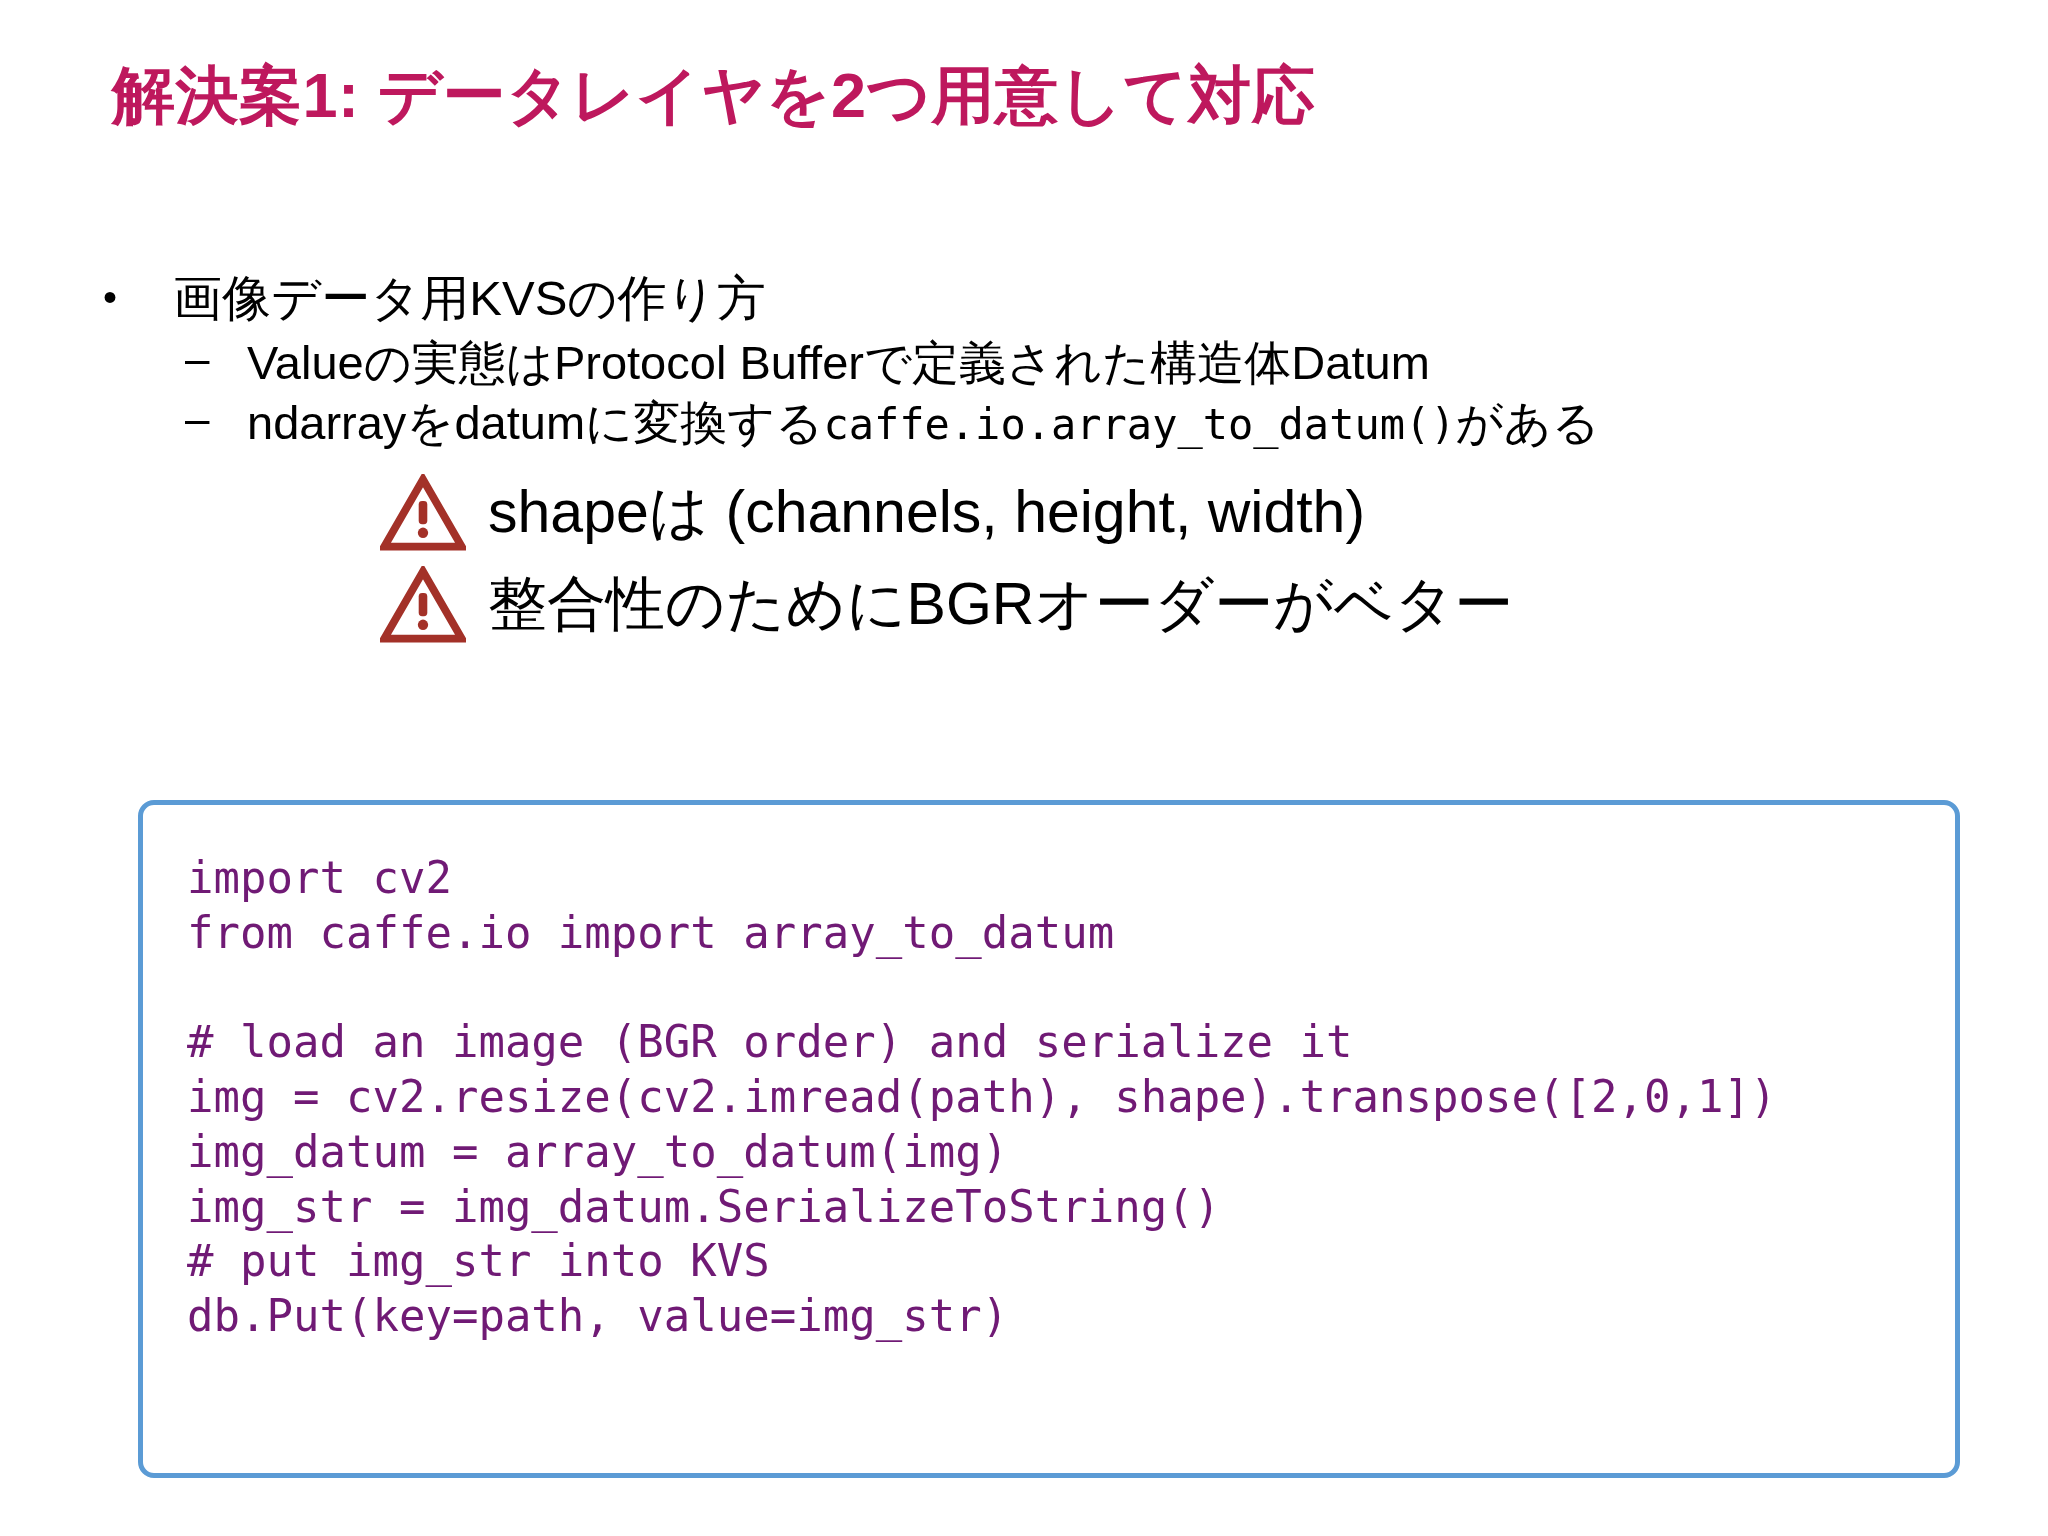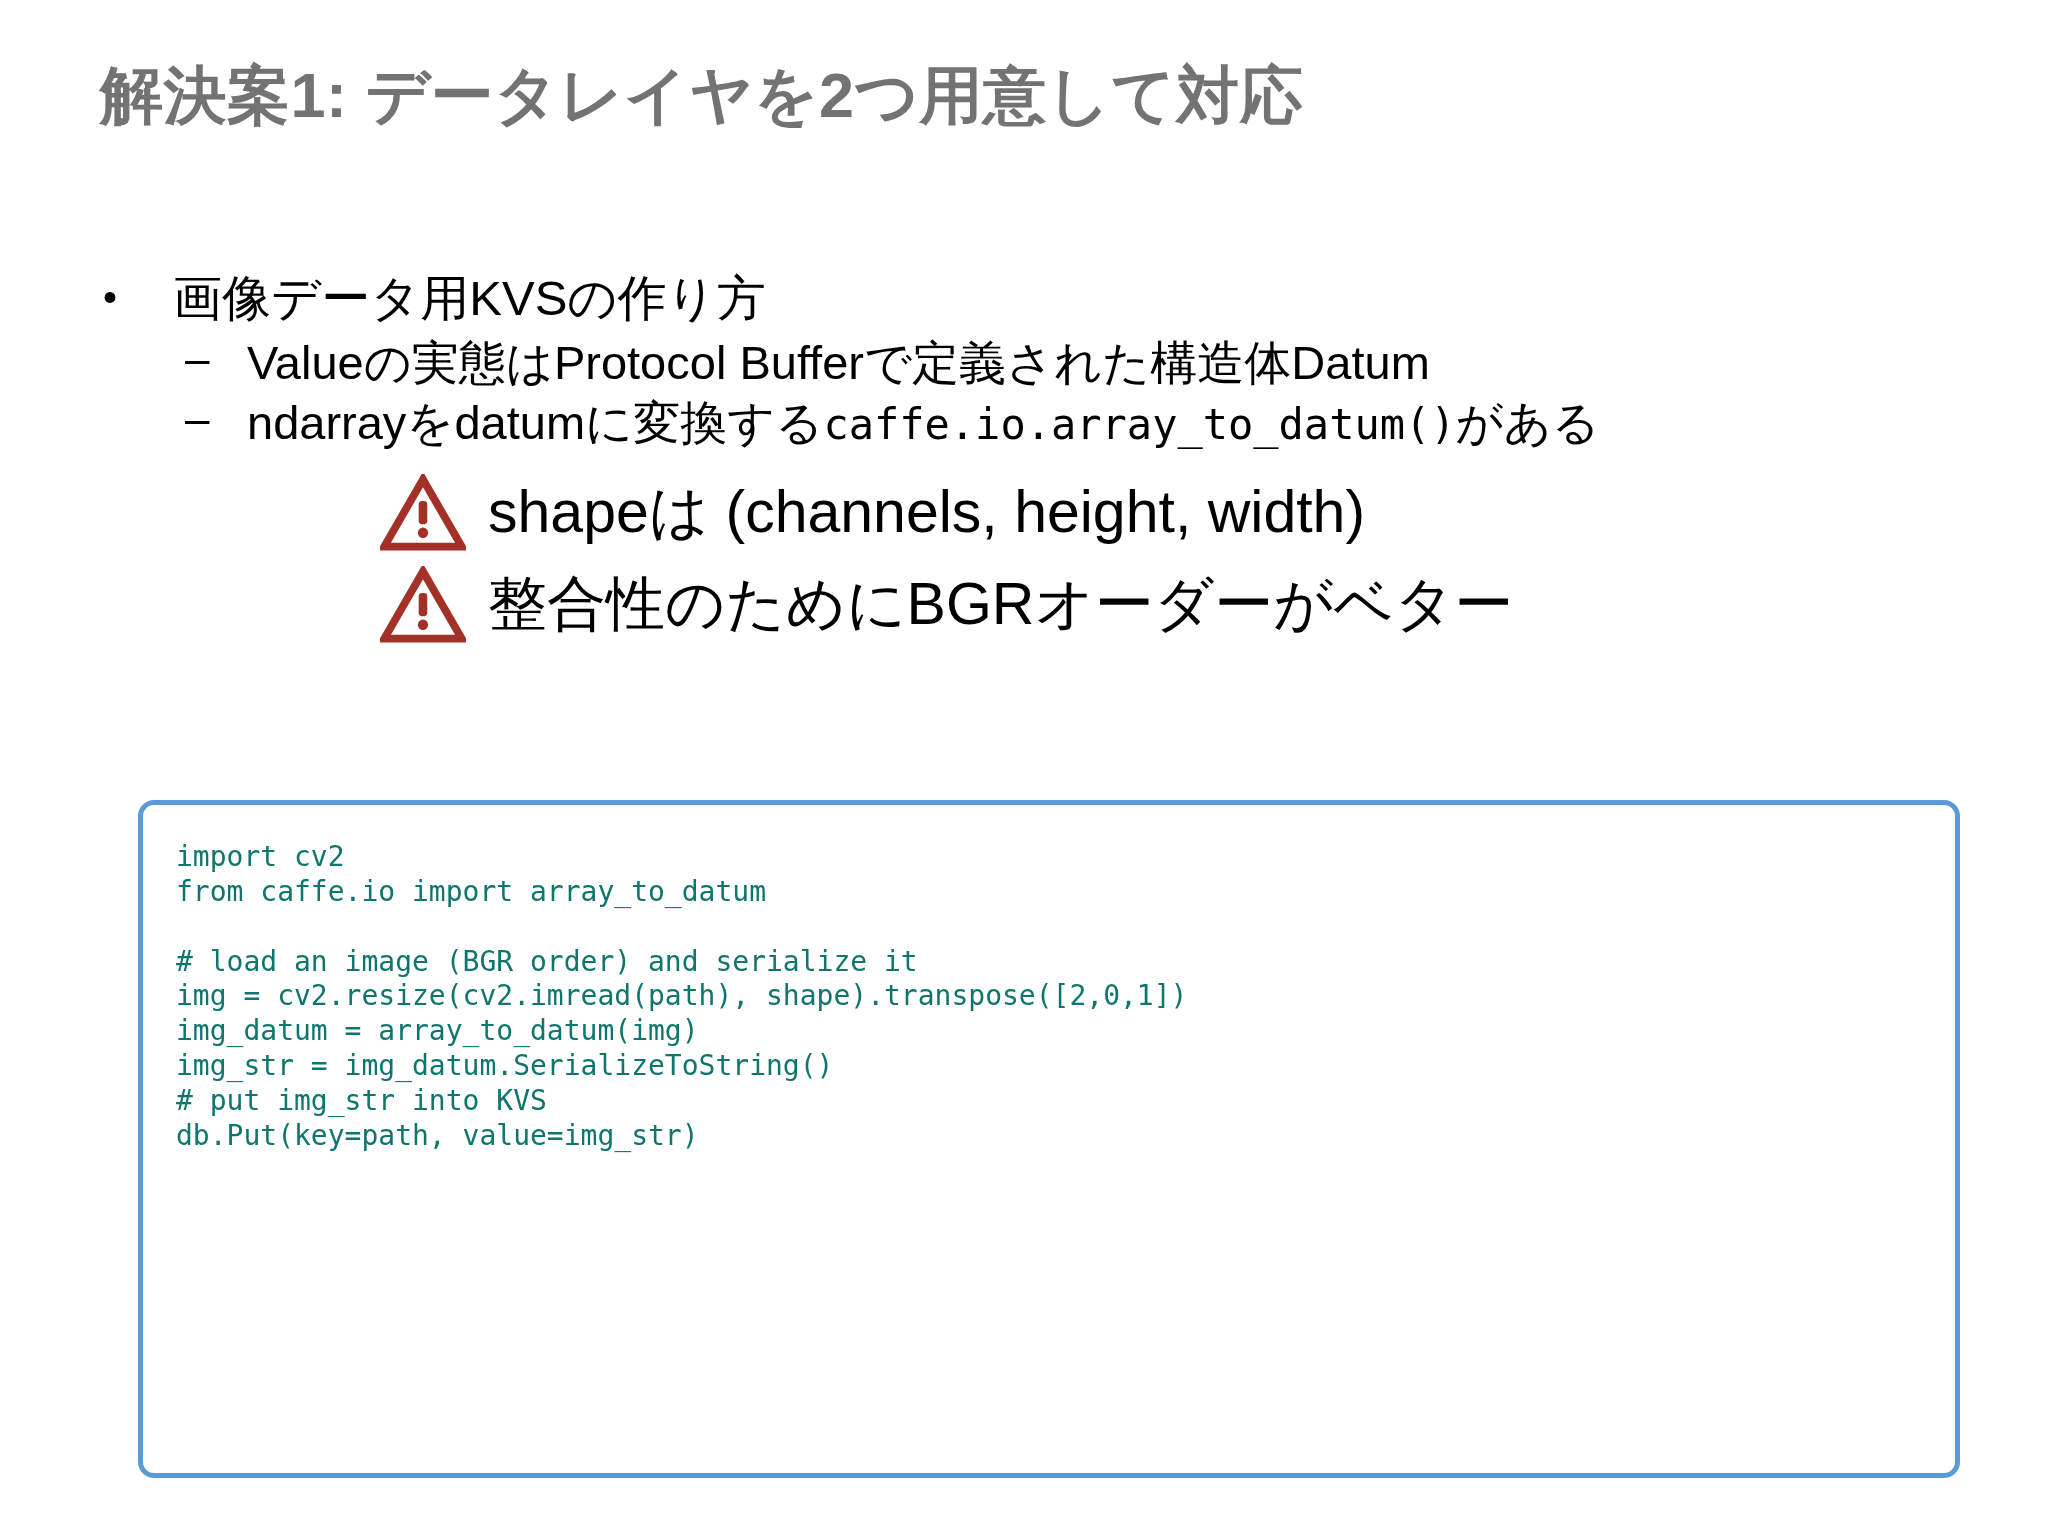--- a/index.html
+++ b/index.html
@@ -19,28 +19,28 @@
     position: absolute;
     left: 0; top: 0;
     width: 2048px;
     height: 1536px;
     background: #ffffff;
   }
 
   
   .slide-title {
     position: absolute;
-    left: 100px;
+    left: 112px;
     top: 58px;
     width: 1860px;
     font-size: 63px;
     font-weight: bold;
     letter-spacing: 0.5px;
     line-height: 1.2;
-    color: #737373;
+    color: #be185d;
     white-space: nowrap;
   }
 
   
   .body-area {
     position: absolute;
     left: 95px;
     top: 270px;
     width: 1880px;
   }
@@ -117,25 +117,25 @@
     width: 1822px;
     height: 678px;
     box-sizing: border-box;
     border: 5px solid #5B9BD5;
     border-radius: 16px;
     background: #ffffff;
     padding: 30px 0 0 28px;
   }
   .code-text {
     font-family: "DejaVu Sans Mono", "Liberation Mono", monospace;
-    font-size: 28px;
+    font-size: 44px;
     line-height: 1.245;
-    color: #0f766e;
+    color: #701a75;
     white-space: pre;
-    margin: 5px;
+    margin: 16px;
   }
 </style>
 </head>
 <body>
 
 <div class="slide">
 
   <div class="slide-title">解決案1: データレイヤを2つ用意して対応</div>
 
   <div class="body-area">

